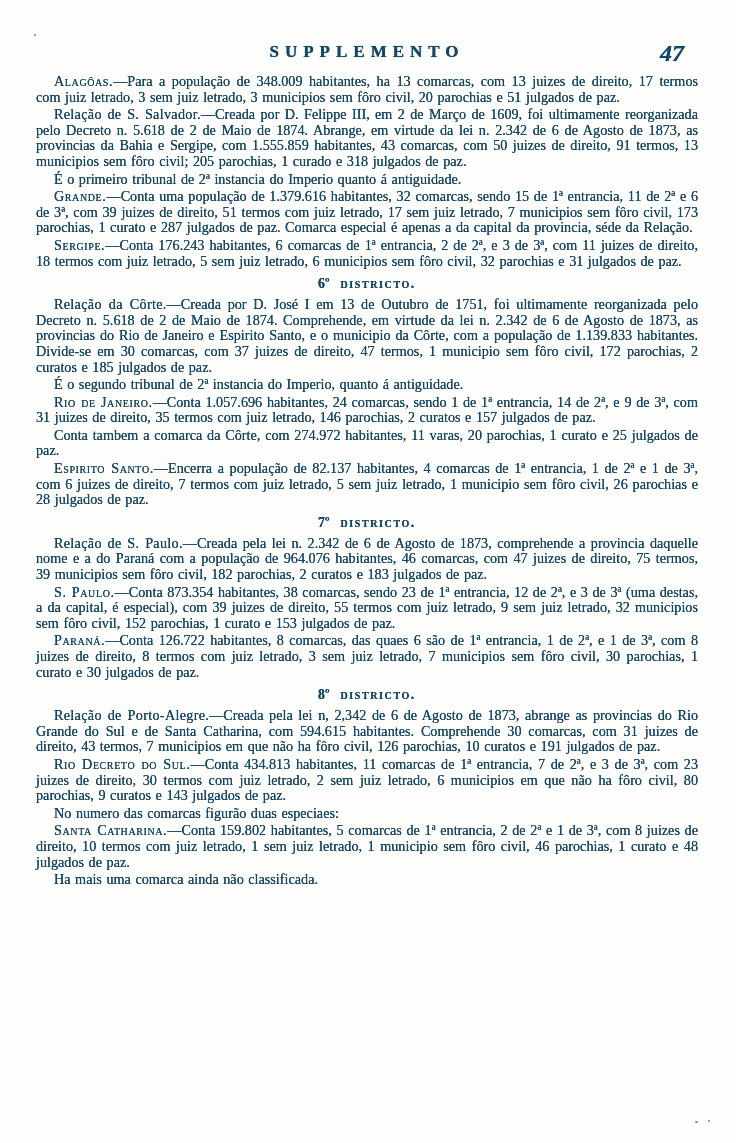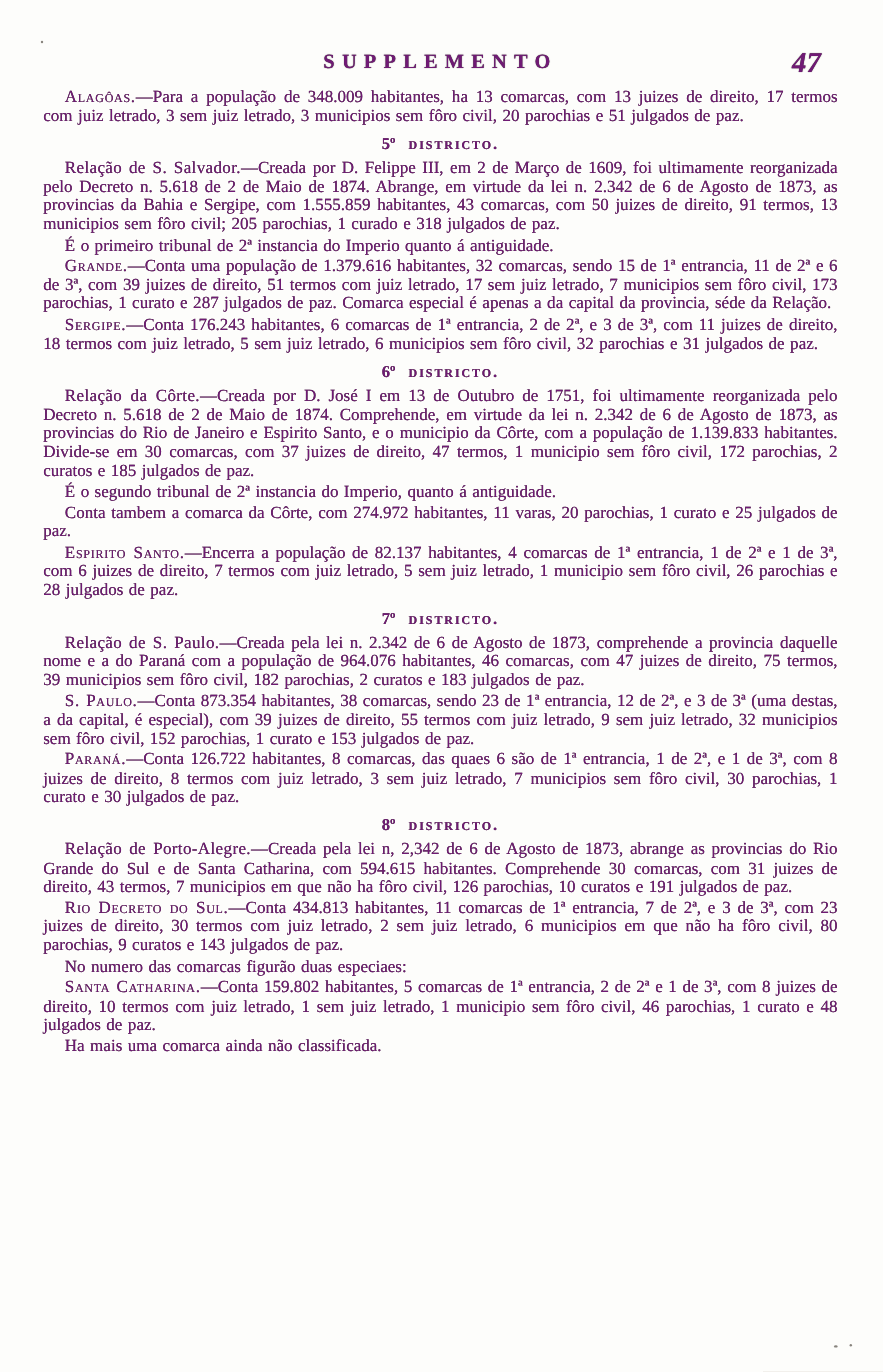--- a/index.html
+++ b/index.html
@@ -9,21 +9,21 @@
   }
   .page {
     position: relative;
     width: 736px;
     height: 1143px;
     margin: 0 auto;
     background: #fdfdfb;
     box-sizing: border-box;
     padding: 42px 38px 0 36px;
     font-family: "Liberation Serif", "DejaVu Serif", serif;
-    color: #701a75;
+    color: #0c4a6e;
     overflow: hidden;
   }
   .running-head {
     position: relative;
     height: 22px;
     margin-bottom: 10px;
   }
   .running-head .title {
     display: block;
     text-align: center;
@@ -88,28 +88,28 @@
 </head>
 <body>
 
 <div class="page">
   <div class="running-head">
     <span class="title">SUPPLEMENTO</span>
     <span class="pagenum">47</span>
   </div>
   <div class="body-text">
       <p class="para"><span class="lead-sc">Alagôas.</span><span>—Para a população de 348.009 habitantes, ha 13 comarcas, com 13 juizes de direito, 17 termos com juiz letrado, 3 sem juiz letrado, 3 municipios sem fôro civil, 20 parochias e 51 julgados de paz.</span></p>
-      <div class="district-heading"><span class="district-num">5º</span><span class="district-word">districto.</span></div>
       <p class="para"><span class="lead-italic">Relação de S. Salvador.</span><span>—Creada por D. Felippe III, em 2 de Março de 1609, foi ultimamente reorganizada pelo Decreto n. 5.618 de 2 de Maio de 1874. Abrange, em virtude da lei n. 2.342 de 6 de Agosto de 1873, as provincias da Bahia e Sergipe, com 1.555.859 habitantes, 43 comarcas, com 50 juizes de direito, 91 termos, 13 municipios sem fôro civil; 205 parochias, 1 curado e 318 julgados de paz.</span></p>
       <p class="para"><span>É o primeiro tribunal de 2ª instancia do Imperio quanto á antiguidade.</span></p>
       <p class="para"><span class="lead-sc">Grande.</span><span>—Conta uma população de 1.379.616 habitantes, 32 comarcas, sendo 15 de 1ª entrancia, 11 de 2ª e 6 de 3ª, com 39 juizes de direito, 51 termos com juiz letrado, 17 sem juiz letrado, 7 municipios sem fôro civil, 173 parochias, 1 curato e 287 julgados de paz. Comarca especial é apenas a da capital da provincia, séde da Relação.</span></p>
       <p class="para"><span class="lead-sc">Sergipe.</span><span>—Conta 176.243 habitantes, 6 comarcas de 1ª entrancia, 2 de 2ª, e 3 de 3ª, com 11 juizes de direito, 18 termos com juiz letrado, 5 sem juiz letrado, 6 municipios sem fôro civil, 32 parochias e 31 julgados de paz.</span></p>
       <div class="district-heading"><span class="district-num">6º</span><span class="district-word">districto.</span></div>
       <p class="para"><span class="lead-italic">Relação da Côrte.</span><span>—Creada por D. José I em 13 de Outubro de 1751, foi ultimamente reorganizada pelo Decreto n. 5.618 de 2 de Maio de 1874. Comprehende, em virtude da lei n. 2.342 de 6 de Agosto de 1873, as provincias do Rio de Janeiro e Espirito Santo, e o municipio da Côrte, com a população de 1.139.833 habitantes. Divide-se em 30 comarcas, com 37 juizes de direito, 47 termos, 1 municipio sem fôro civil, 172 parochias, 2 curatos e 185 julgados de paz.</span></p>
       <p class="para"><span>É o segundo tribunal de 2ª instancia do Imperio, quanto á antiguidade.</span></p>
+      <p class="para"><span class="lead-sc">Rio de Janeiro.</span><span>—Conta 1.057.696 habitantes, 24 comarcas, sendo 1 de 1ª entrancia, 14 de 2ª, e 9 de 3ª, com 31 juizes de direito, 35 termos com juiz letrado, 146 parochias, 2 curatos e 157 julgados de paz.</span></p>
       <p class="para"><span>Conta tambem a comarca da Côrte, com 274.972 habitantes, 11 varas, 20 parochias, 1 curato e 25 julgados de paz.</span></p>
       <p class="para"><span class="lead-sc">Espirito Santo.</span><span>—Encerra a população de 82.137 habitantes, 4 comarcas de 1ª entrancia, 1 de 2ª e 1 de 3ª, com 6 juizes de direito, 7 termos com juiz letrado, 5 sem juiz letrado, 1 municipio sem fôro civil, 26 parochias e 28 julgados de paz.</span></p>
       <div class="district-heading"><span class="district-num">7º</span><span class="district-word">districto.</span></div>
       <p class="para"><span class="lead-italic">Relação de S. Paulo.</span><span>—Creada pela lei n. 2.342 de 6 de Agosto de 1873, comprehende a provincia daquelle nome e a do Paraná com a população de 964.076 habitantes, 46 comarcas, com 47 juizes de direito, 75 termos, 39 municipios sem fôro civil, 182 parochias, 2 curatos e 183 julgados de paz.</span></p>
       <p class="para"><span class="lead-sc">S. Paulo.</span><span>—Conta 873.354 habitantes, 38 comarcas, sendo 23 de 1ª entrancia, 12 de 2ª, e 3 de 3ª (uma destas, a da capital, é especial), com 39 juizes de direito, 55 termos com juiz letrado, 9 sem juiz letrado, 32 municipios sem fôro civil, 152 parochias, 1 curato e 153 julgados de paz.</span></p>
       <p class="para"><span class="lead-sc">Paraná.</span><span>—Conta 126.722 habitantes, 8 comarcas, das quaes 6 são de 1ª entrancia, 1 de 2ª, e 1 de 3ª, com 8 juizes de direito, 8 termos com juiz letrado, 3 sem juiz letrado, 7 municipios sem fôro civil, 30 parochias, 1 curato e 30 julgados de paz.</span></p>
       <div class="district-heading"><span class="district-num">8º</span><span class="district-word">districto.</span></div>
       <p class="para"><span class="lead-italic">Relação de Porto-Alegre.</span><span>—Creada pela lei n, 2,342 de 6 de Agosto de 1873, abrange as provincias do Rio Grande do Sul e de Santa Catharina, com 594.615 habitantes. Comprehende 30 comarcas, com 31 juizes de direito, 43 termos, 7 municipios em que não ha fôro civil, 126 parochias, 10 curatos e 191 julgados de paz.</span></p>
       <p class="para"><span class="lead-sc">Rio Decreto do Sul.</span><span>—Conta 434.813 habitantes, 11 comarcas de 1ª entrancia, 7 de 2ª, e 3 de 3ª, com 23 juizes de direito, 30 termos com juiz letrado, 2 sem juiz letrado, 6 municipios em que não ha fôro civil, 80 parochias, 9 curatos e 143 julgados de paz.</span></p>
       <p class="para"><span>No numero das comarcas figurão duas especiaes:</span></p>

